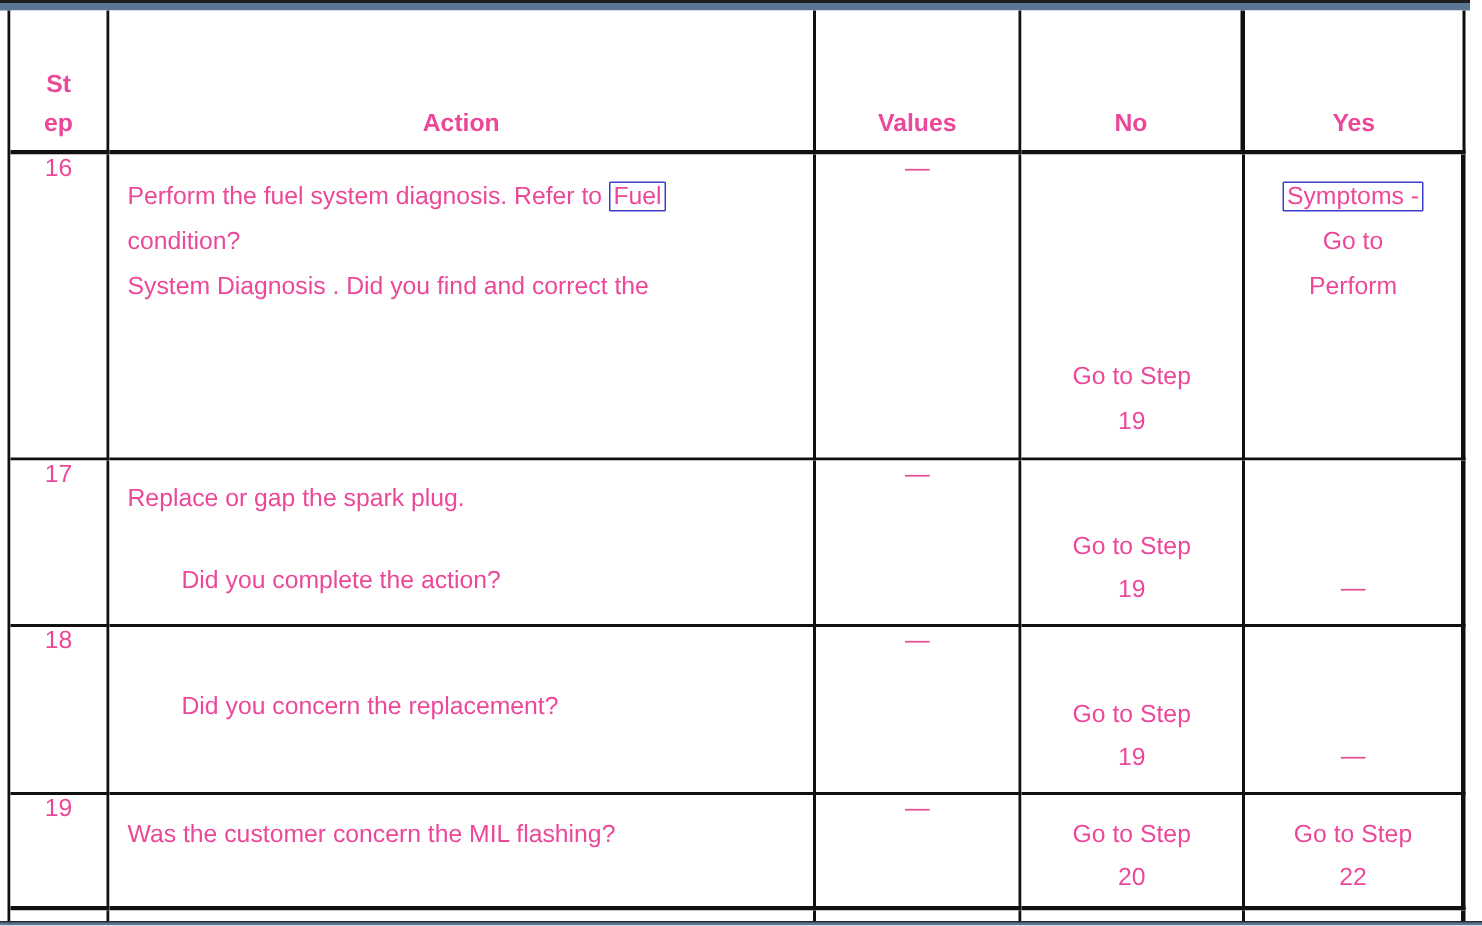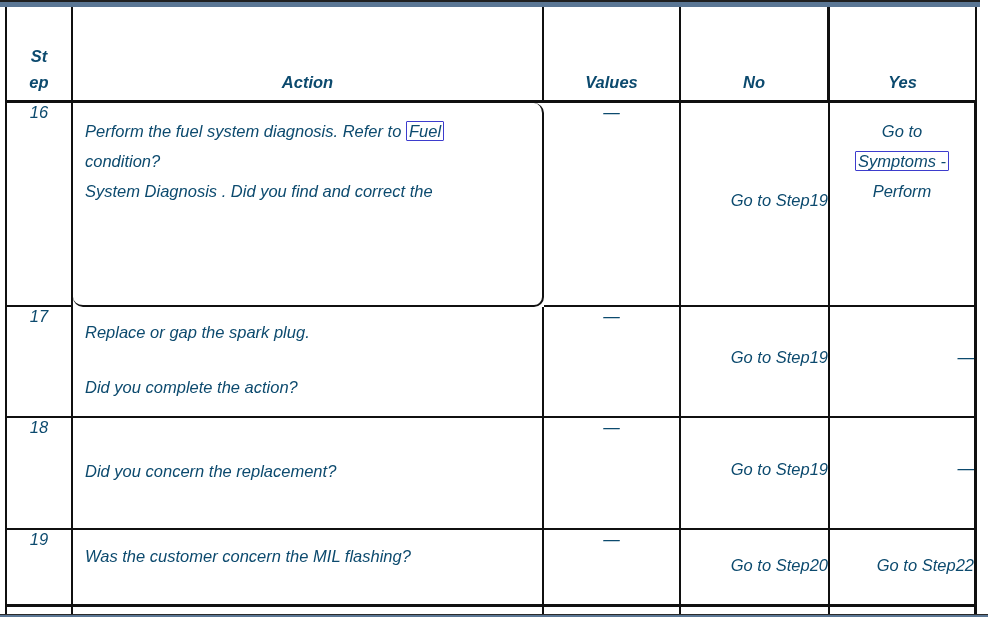--- a/index.html
+++ b/index.html
@@ -1,18 +1,18 @@
 <!DOCTYPE html>
 <html><head>
 <meta charset="utf-8">
 <style>
   html,body{margin:0;padding:0;background:#fff;}
   .stage{
     position:relative;width:988px;height:617px;overflow:hidden;background:#fff;
-    font-family:"Liberation Sans",sans-serif;color:#0c4a6e;font-style:italic;
+    font-family:"Liberation Sans",sans-serif;color:#ec4899;
   }
   .topbar{
     position:absolute;left:0;top:0;width:980px;height:7px;background:#5a7694;
     border-top:2px solid #1f1f1f;box-sizing:border-box;
   }
   .bottombar{
     position:absolute;left:0;top:614px;width:988px;height:4px;background:#5a7694;
     border-top:1px solid #2b2b2b;box-sizing:border-box;
   }
   .tbl{
@@ -27,24 +27,24 @@
     border-right:2px solid #101010;border-bottom:2px solid #101010;
     font-size:16.5px;
   }
   .c.lastcol{border-right-width:3px;}
   .c.hdr{border-bottom-width:3px;font-weight:700;}
   .c.thick{border-bottom-width:3px;}
   .c.open{border-bottom:none;}
   .hdrcell{display:flex;flex-direction:column;justify-content:flex-end;align-items:center;
     padding-bottom:5px;line-height:26px;text-align:center;}
   .flex-cc{display:flex;align-items:flex-start;justify-content:center;}
-  .flex-bc{display:flex;flex-direction:row;justify-content:flex-end;align-items:center;text-align:center;}
-  .action16{padding:13px 8px 0 12px;line-height:30px;border-radius:10px;}
+  .flex-bc{display:flex;flex-direction:column;justify-content:flex-end;align-items:center;text-align:center;}
+  .action16{padding:13px 8px 0 12px;line-height:30px;}
   .action2{padding:12px 20px 0 12px;line-height:27px;}
-  .action2 .second{margin-top:28px;}
+  .action2 .second{margin-top:28px;margin-left:36px;}
   .action19{padding:13px 8px 12px 12px;line-height:27px;}
   .goto16{line-height:30px;padding-bottom:9px;}
   .no16{padding-top:13px;line-height:30px;text-align:center;}
   .goto{line-height:29px;padding-bottom:8px;}
   .dashb{line-height:29px;padding-bottom:9px;}
   .goto19{line-height:29px;padding-bottom:4px;}
   .linkbox{border:1.5px solid #3d3ccd;padding:0 2px;border-radius:1px;}
 </style>
 </head>
 <body>
@@ -80,22 +80,22 @@
       <div>System Diagnosis . Did you find and correct the</div>
     </div>
     <div class="c flex-cc">
       <span>—</span>
     </div>
     <div class="c flex-bc goto16">
       <div>Go to Step</div>
       <div>19</div>
     </div>
     <div class="c no16 lastcol">
+      <div><span class="linkbox">Symptoms -</span></div>
       <div>Go to</div>
-      <div><span class="linkbox">Symptoms -</span></div>
       <div>Perform</div>
     </div>
 
     <div class="c flex-cc">
       <span>17</span>
     </div>
     <div class="c action2">
       <div>Replace or gap the spark plug.</div>
       <div class="second">Did you complete the action?</div>
     </div>

